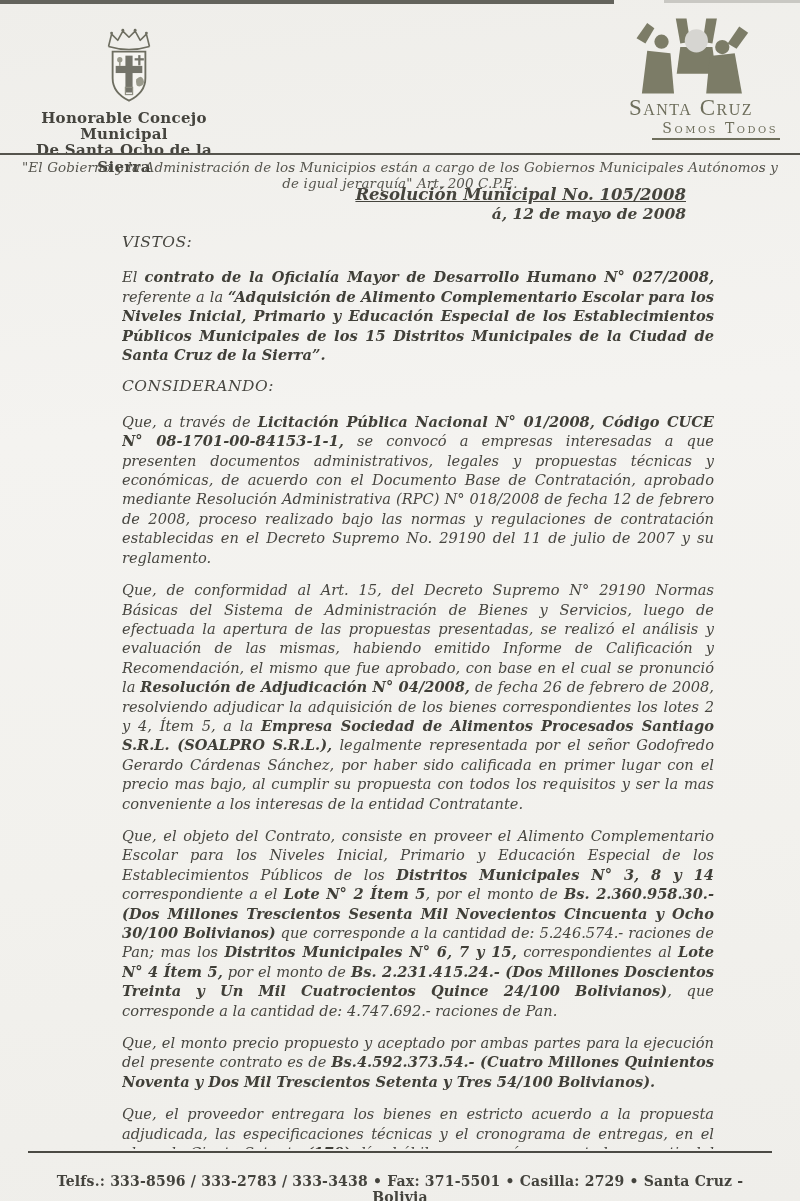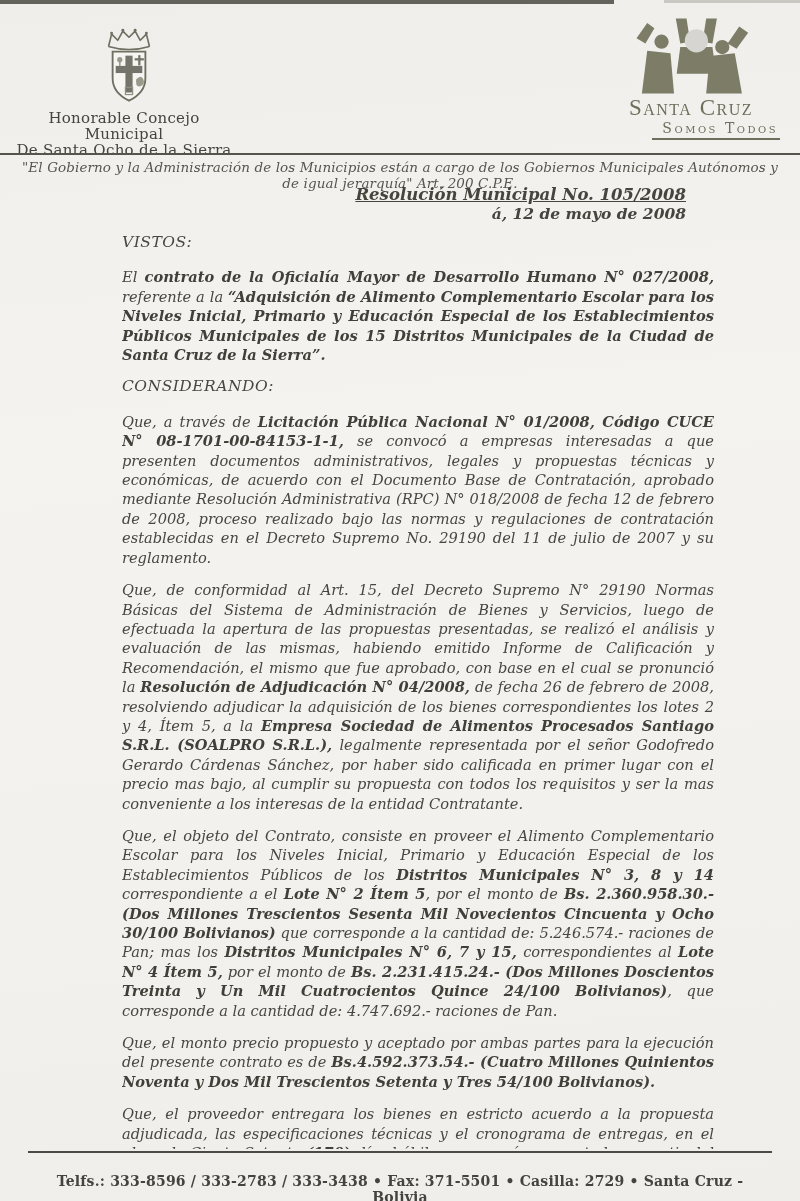--- a/index.html
+++ b/index.html
@@ -9,21 +9,21 @@
     background:linear-gradient(175deg,#efeeea 0%,#f4f3f0 35%,#f2f1ed 70%,#efeeea 100%);
     font-family:"DejaVu Serif", serif; color:#47463f; overflow:hidden;
   }
   .scanline-a { position:absolute; top:0; left:0; width:614px; height:4px; background:#63635c; }
   .scanline-b { position:absolute; top:0; left:664px; width:136px; height:3px; background:#c9c8c3; }
 
   
   .crest { position:absolute; left:98px; top:28px; width:62px; height:86px; }
   .orgname {
     position:absolute; left:8px; top:110px; width:232px; text-align:center;
-    font-weight:normal; font-size:15px; line-height:1.08; color:#45443e; letter-spacing:.3px;
+    font-weight:bold; font-size:15px; line-height:1.08; color:#45443e; letter-spacing:.3px;
   }
   .logo { position:absolute; left:600px; top:18px; width:182px; text-align:center; color:#70705e; }
   .figures { height:76px; }
   .logo-title { font-variant:small-caps; font-size:23px; letter-spacing:1.5px; line-height:1; margin-top:2px; color:#6e6e5c;font-family:Liberation Serif, serif; }
   .logo-subtitle { font-variant:small-caps; font-size:14px; letter-spacing:2.5px; line-height:1.1; margin-top:2px; text-align:right; padding-right:4px; color:#6e6e5c; }
   .logo-rule { width:128px; margin:2px 2px 0 auto; border-top:2px solid #6e6e5c; }
 
   .headrule { position:absolute; top:153px; left:0; width:800px; border-top:2px solid #55544d; }
   .quote {
     position:absolute; top:159px; left:16px; width:768px; text-align:center;

